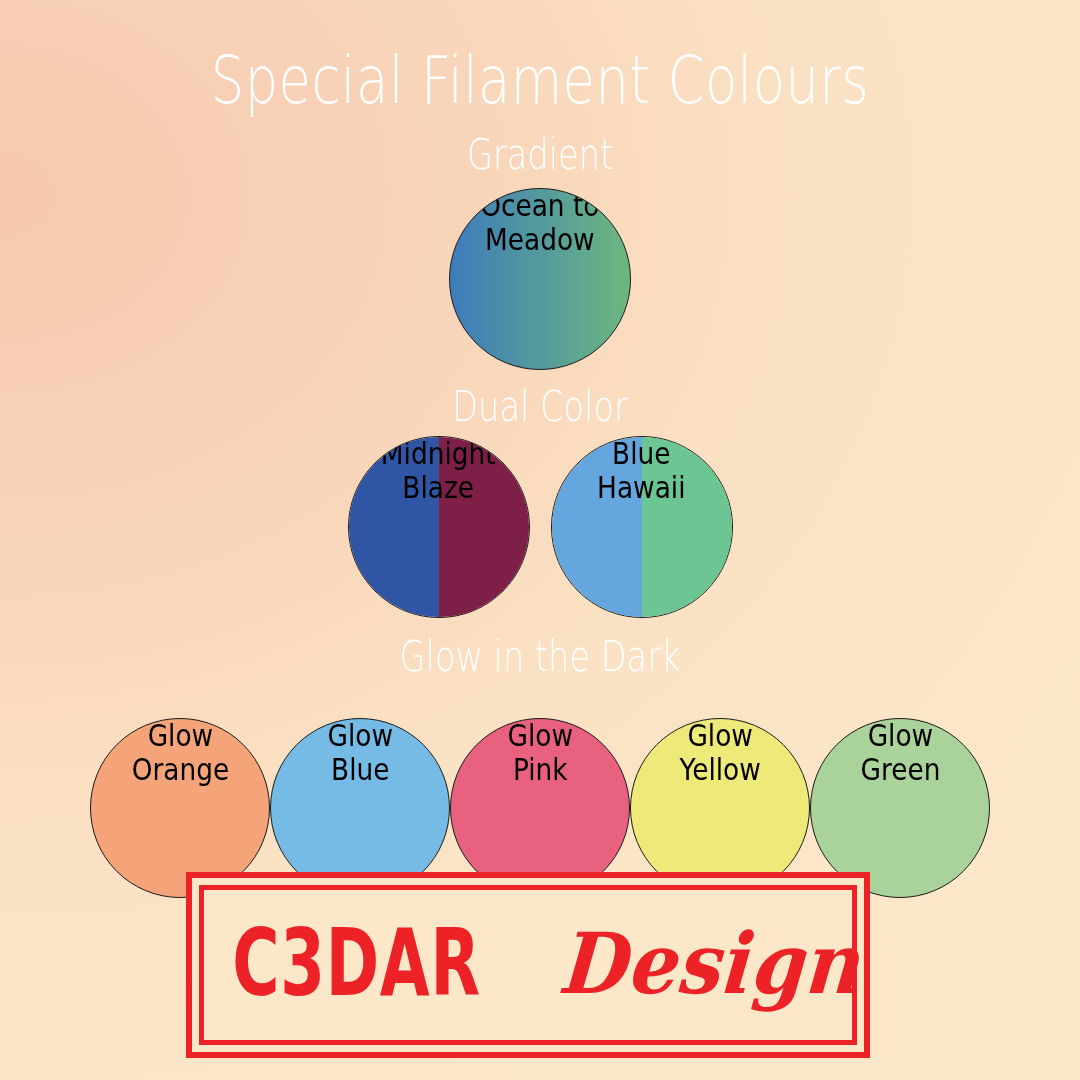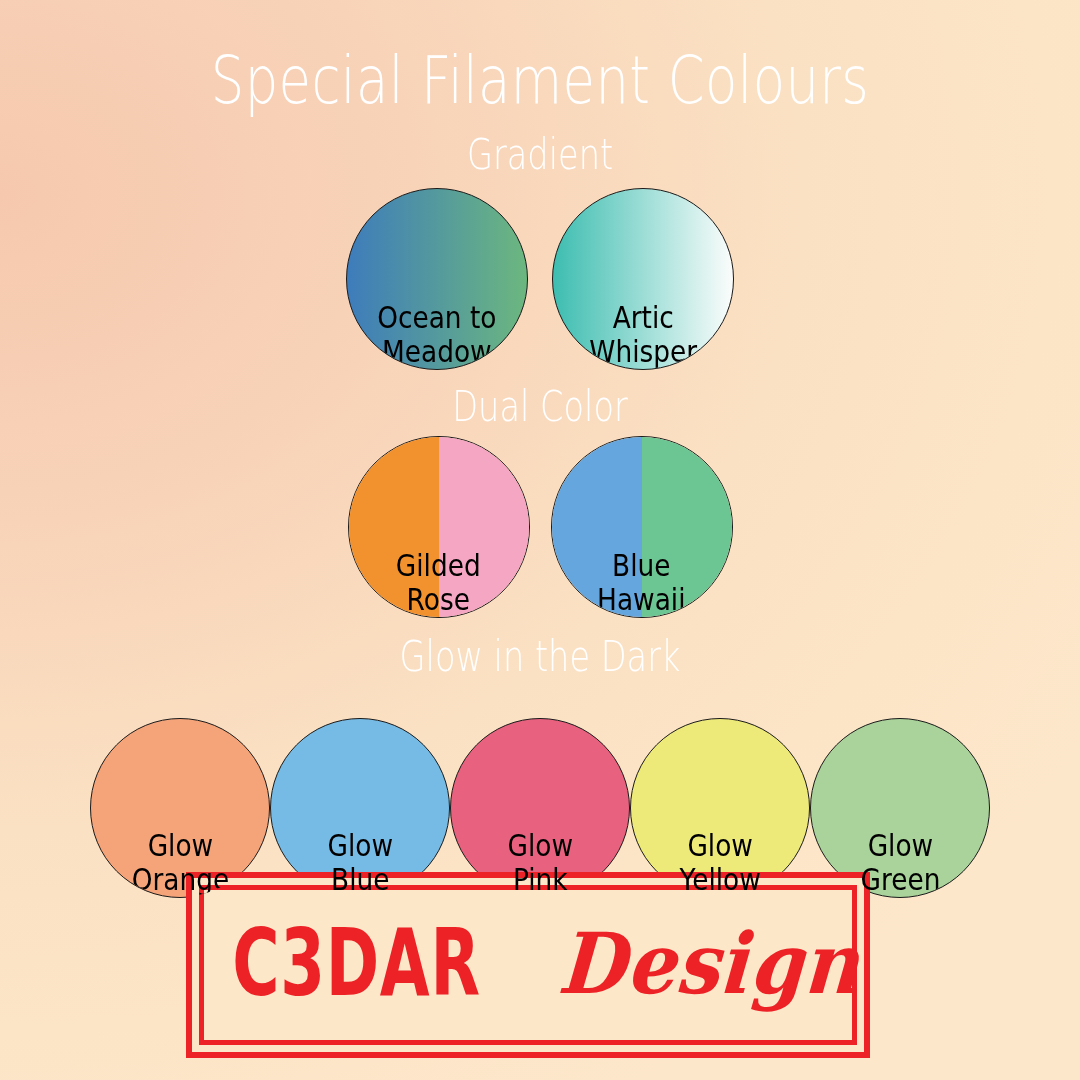--- a/index.html
+++ b/index.html
@@ -45,21 +45,21 @@
   .row{position:absolute;left:0;width:1080px;display:flex;justify-content:center;}
   #row-gradient{top:188px;gap:24px;}
   #row-dual{top:436px;gap:21px;}
   #row-glow{top:718px;gap:0;}
 
   .swatch{
     position:relative;
     border-radius:50%;
     border:1.4px solid #1a1a1a;
     box-sizing:border-box;
-    display:flex;align-items:flex-end;justify-content:center;
+    display:flex;align-items:flex-start;justify-content:center;
     overflow:hidden;
   }
   #row-gradient .swatch{width:182px;height:182px;}
   #row-dual .swatch{width:182px;height:182px;}
   #row-glow .swatch{width:180px;height:180px;}
 
   .swatch-label{
     position:relative;z-index:2;
     text-align:center;
     color:#000000;
@@ -120,33 +120,29 @@
 <div id="page">
 
   <div class="title">Special Filament Colours</div>
 
   <div class="section-label" id="lbl-gradient">Gradient</div>
   <div class="row" id="row-gradient">
       <div class="swatch" style="background: linear-gradient(90deg, rgb(61, 124, 187) 0%, rgb(108, 183, 127) 100%);">
         <span class="swatch-label">Ocean to
 Meadow</span>
       </div>
-      <div class="swatch" style="background: linear-gradient(90deg, rgb(61, 189, 176) 0%, rgb(251, 253, 252) 100%);">
-        <span class="swatch-label">Artic
-Whisper</span>
-      </div>
     </div>
 
   <div class="section-label" id="lbl-dual">Dual Color</div>
   <div class="row" id="row-dual">
       <div class="swatch">
-        <span class="half left" style="background: rgb(242, 146, 46);"></span>
-        <span class="half right" style="background: rgb(245, 166, 194);"></span>
-        <span class="swatch-label">Gilded
-Rose</span>
+        <span class="half left" style="background: rgb(47, 85, 164);"></span>
+        <span class="half right" style="background: rgb(125, 31, 71);"></span>
+        <span class="swatch-label">Midnight
+Blaze</span>
       </div>
       <div class="swatch">
         <span class="half left" style="background: rgb(100, 166, 221);"></span>
         <span class="half right" style="background: rgb(108, 198, 148);"></span>
         <span class="swatch-label">Blue
 Hawaii</span>
       </div>
     </div>
 
   <div class="section-label" id="lbl-glow">Glow in the Dark</div>

